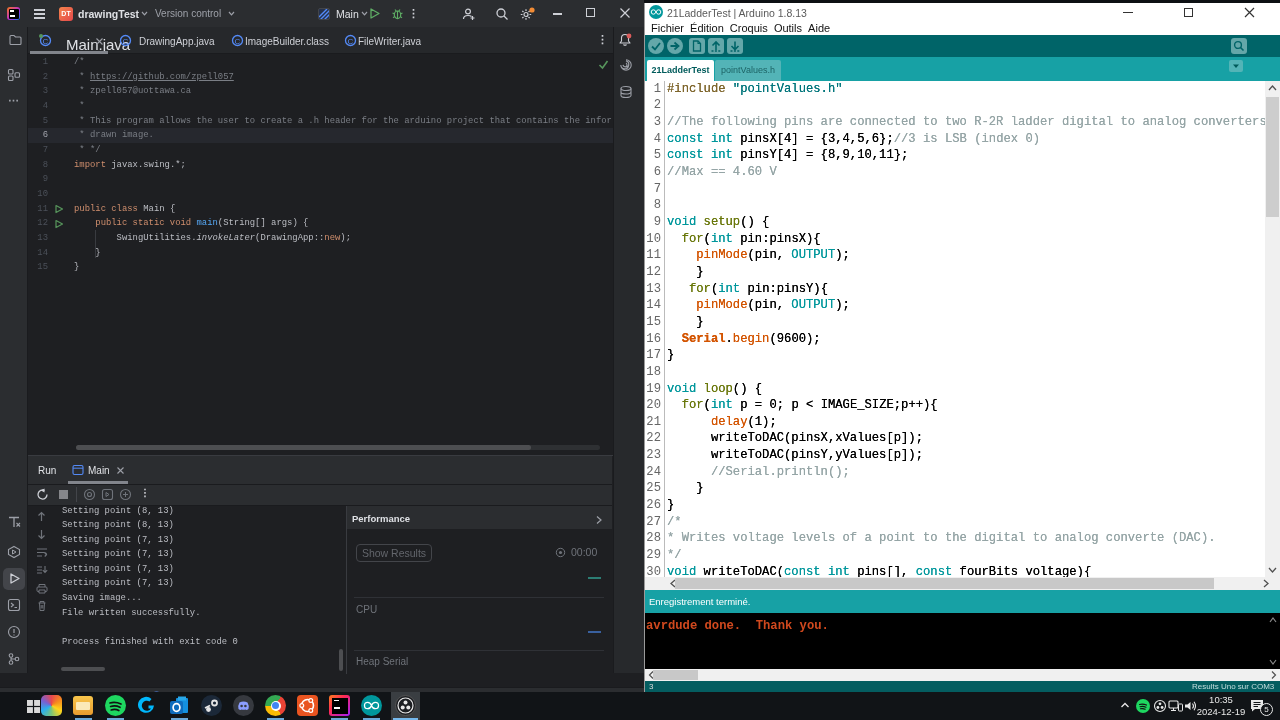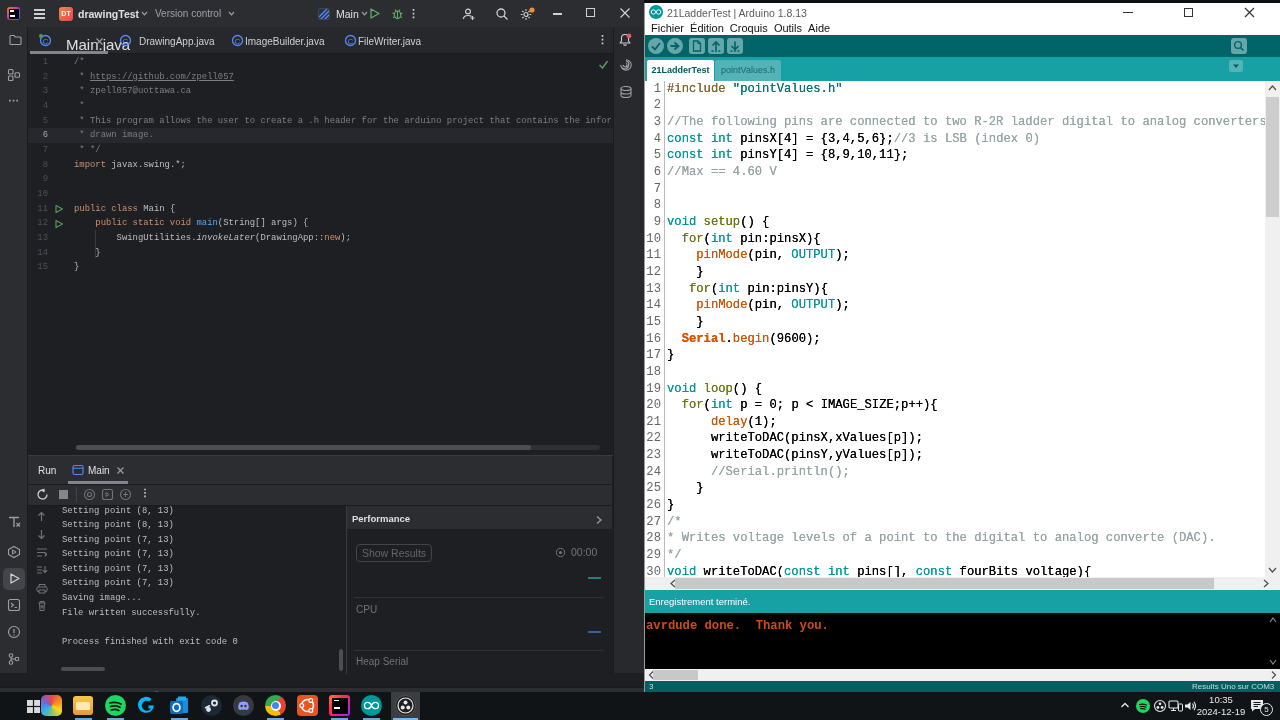--- a/index.html
+++ b/index.html
@@ -129,21 +129,21 @@
       </svg>
     </div>
   <div class="a" style="left:139px;top:36px;color:#CED0D6;font-size:10px">DrawingApp.java</div>
 
   <div class="a" style="left:231px;top:34px;width:13px;height:13px">
       <svg width="13" height="13">
         <circle cx="6.5" cy="6.5" r="5" stroke="#548AF7" stroke-width="1.3" fill="none"></circle>
         <text x="6.5" y="9.5" font-size="8" fill="#548AF7" text-anchor="middle" font-family="Liberation Sans">C</text>
       </svg>
     </div>
-  <div class="a" style="left:245px;top:36px;color:#CED0D6;font-size:10px">ImageBuilder.java</div>
+  <div class="a" style="left:245px;top:36px;color:#CED0D6;font-size:10px">ImageBuilder.class</div>
 
   <div class="a" style="left:344px;top:34px;width:13px;height:13px">
       <svg width="13" height="13">
         <circle cx="6.5" cy="6.5" r="5" stroke="#548AF7" stroke-width="1.3" fill="none"></circle>
         <text x="6.5" y="9.5" font-size="8" fill="#548AF7" text-anchor="middle" font-family="Liberation Sans">C</text>
       </svg>
     </div>
   <div class="a" style="left:358px;top:36px;color:#CED0D6;font-size:10px">FileWriter.java</div>
 
   <div class="a" style="left:597px;top:33px;color:#CED0D6;font-size:11px;font-weight:bold">⋮</div>

